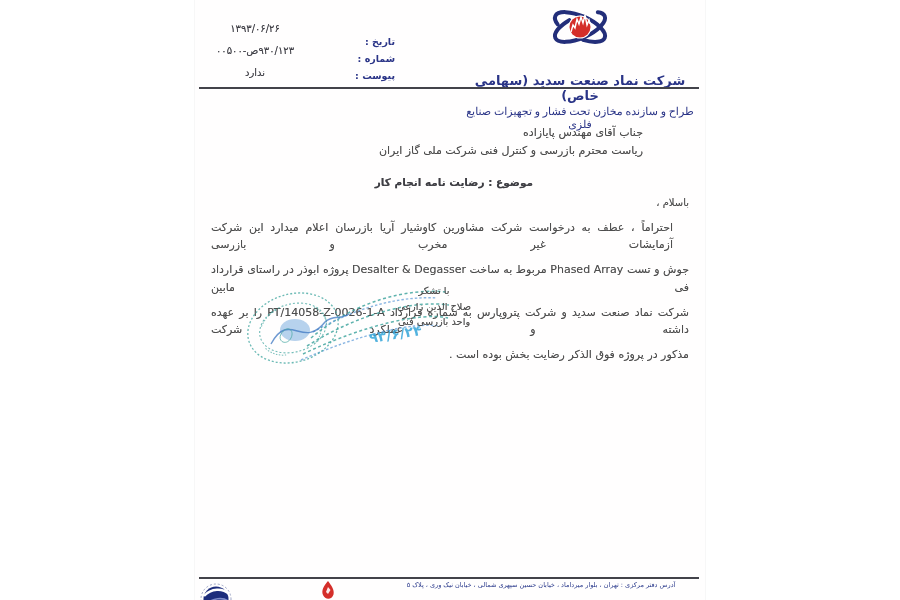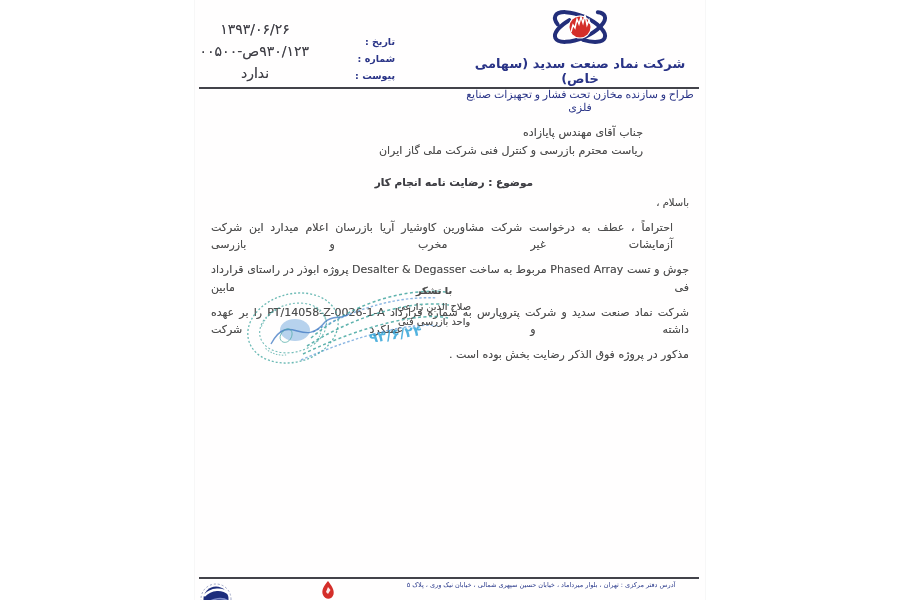--- a/index.html
+++ b/index.html
@@ -8,27 +8,27 @@
 
   .doc {
     position:absolute; left:195px; top:0; width:510px; height:600px;
     background:#fffefe; overflow:hidden;
     box-shadow:0 0 0 1px rgba(0,0,0,0.03);
   }
 
   
   .lh-right { position:absolute; right:6px; top:3px; width:238px; text-align:center; }
   .lh-logo { display:inline-block; }
-  .company-name { font-size:13px; font-weight:bold; color:#2a3487; direction:rtl; margin-top:1px; letter-spacing:.2px; }
+  .company-name { font-size:13px; font-weight:bold; color:#2a3487; direction:rtl; margin-top:18px; letter-spacing:.2px; }
   .company-tagline { font-size:11px; color:#2a3487; direction:rtl; margin-top:2px;font-family:Liberation Serif, serif; }
 
   .meta-labels { position:absolute; left:128px; top:33px; width:72px; direction:rtl; text-align:right;
                  font-size:9.5px; font-weight:bold; color:#2a3487; line-height:17px; }
   .meta-values { position:absolute; left:6px; top:18px; width:108px; direction:rtl; text-align:center;
-                 font-size:14px; color:#3f3f46; line-height:22px;
+                 font-size:10px; color:#3f3f46; line-height:22px;
                  text-shadow:0 0 .6px rgba(60,60,70,.55); }
 
   .rule { position:absolute; left:4px; width:500px; height:2px; background:#43434a; }
   .rule-top { top:87px; }
   .rule-bottom { top:577px; }
 
   
   .ink { color:#4d4d4d; text-shadow:0 0 .5px rgba(80,80,80,.5); }
   .recipient { position:absolute; right:62px; top:124px; direction:rtl; text-align:right;
                font-size:11px; line-height:18px; }
@@ -37,21 +37,21 @@
   .salutation { position:absolute; right:16px; top:197px; direction:rtl; font-size:10px; }
   .body-par { position:absolute; right:16px; top:211px; width:478px; direction:rtl;
               font-size:11px; line-height:17.2px; }
   .body-line { text-align:justify; text-align-last:justify;margin-top:8px; }
   .body-line.first { padding-right:16px; }
   .body-line.last { text-align:right; text-align-last:right; }
 
   
   .sig-block { position:absolute; left:178px; top:283px; width:122px; direction:rtl;
                text-align:center; font-size:9.8px; line-height:15.5px; }
-  .sig-closing { font-weight:bold; }
+  .sig-closing { font-weight:normal; }
   .stamp-svg { position:absolute; left:46px; top:274px; }
   .hand-date { position:absolute; left:174px; top:326px; direction:rtl; color:#35a5d9;
                font-size:14px; letter-spacing:1.5px; transform:rotate(-9deg); font-weight:bold; opacity:.85; }
 
   
   .footer { position:absolute; left:0; top:580px; width:510px; height:32px; }
   .footer-globe { position:absolute; left:4px; top:2px; }
   .footer-flame { position:absolute; left:122px; top:1px; }
   .footer-text { position:absolute; right:4px; top:1px; width:320px; direction:rtl; text-align:center;
                  color:#2c3b8c; font-size:6.5px; line-height:9px; }

